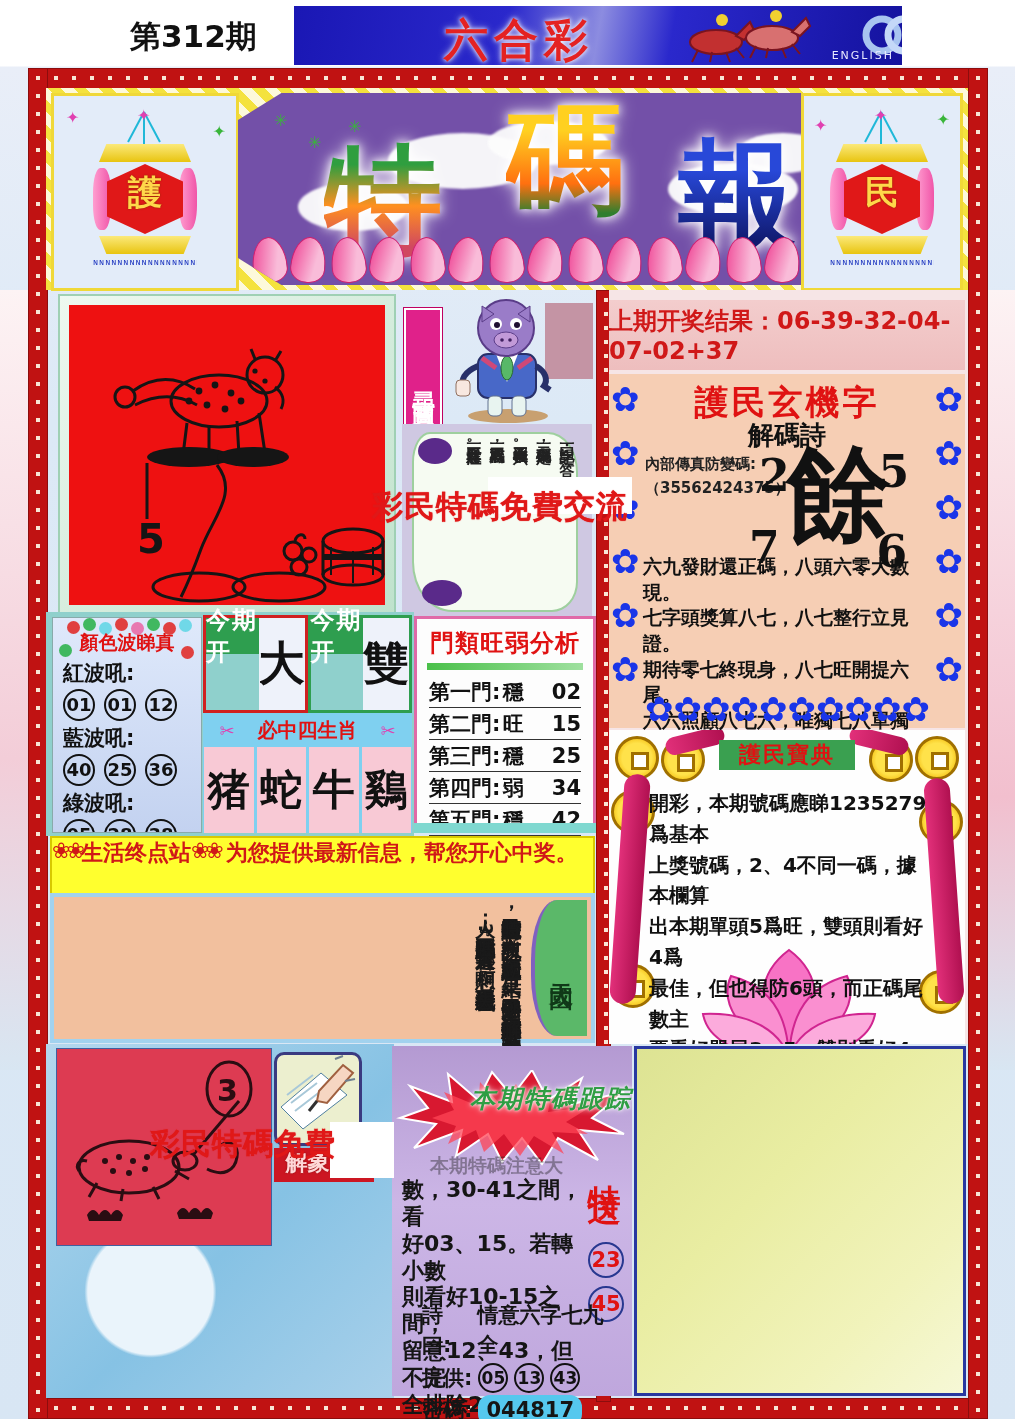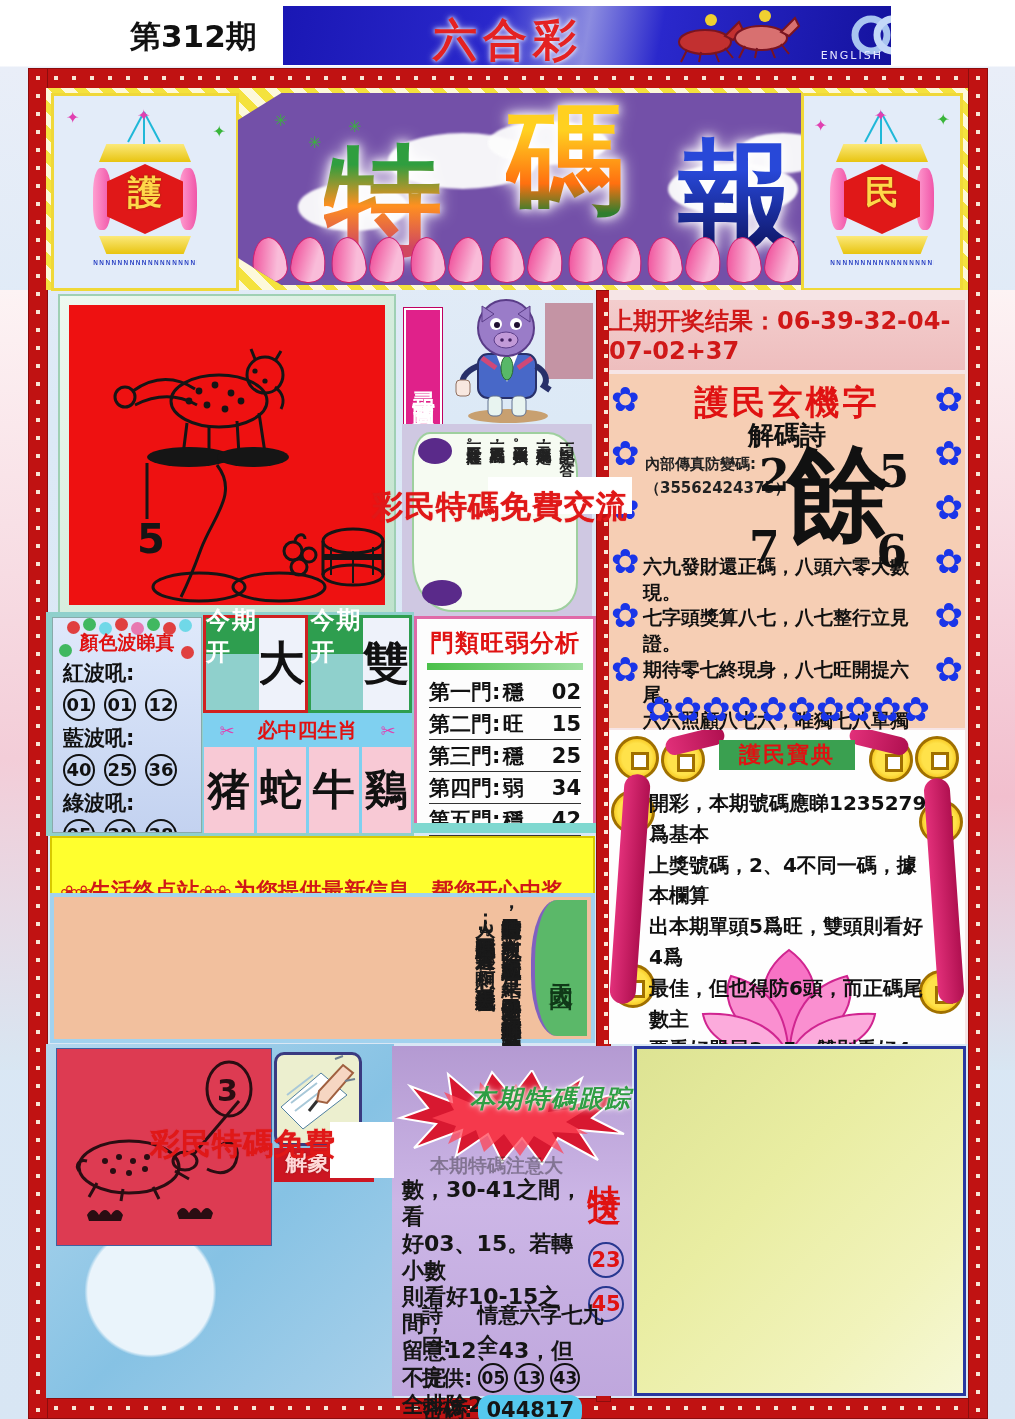--- a/index.html
+++ b/index.html
@@ -15,21 +15,21 @@
      background-image:radial-gradient(circle 4px at 9px 9px,#f8e6d5 55%,rgba(0,0,0,0) 62%),
                       radial-gradient(circle 2px at 9px 9px,#c01212 70%,rgba(0,0,0,0) 75%);
      background-size:18px 18px;}
   .chain.top{left:28px;top:68px;width:958px;height:19px;}
   .chain.bottom{left:28px;top:1398px;width:958px;height:19px;}
   .chain.left{left:28px;top:68px;width:18px;height:1349px;}
   .chain.right{left:968px;top:68px;width:18px;height:1349px;}
   .chain.mid{left:596px;top:290px;width:13px;height:1110px;background-size:13px 14px;}
   
   .issue{left:130px;top:16px;font-size:31px;font-weight:bold;color:#111;}
-  .brand-banner{left:283px;top:6px;width:608px;height:59px;
+  .brand-banner{left:294px;top:6px;width:608px;height:59px;
      background:linear-gradient(100deg,#1a17b4 0%,#2a28cc 35%,#8c8ce0 50%,#2a28cc 62%,#14129e 100%);
      overflow:hidden;}
   .brand{left:150px;top:5px;font-size:44px;font-weight:bold;color:#e42222;letter-spacing:6px;
      text-shadow:0 0 4px #fff,0 0 8px #ffffffaa;position:absolute;}
   .english{right:8px;bottom:3px;position:absolute;font-size:11px;color:#e9e9ff;letter-spacing:2px;}
   
   .masthead{left:46px;top:88px;width:922px;height:202px;
      background:repeating-linear-gradient(45deg,#f4e23e 0 9px,#fdf9da 9px 18px);}
   .lantern-panel{position:absolute;top:5px;height:192px;background:#e3ecf9;border:3px solid #f0d838;}
   .lantern-panel.lp-left{left:5px;width:182px;}
@@ -134,21 +134,21 @@
   .coin{position:absolute;width:44px;height:44px;border-radius:50%;background:radial-gradient(circle,#ffe24a 55%,#f0b400 90%);
      border:3px solid #a07000;box-sizing:border-box;}
   .coin::after{content:"";position:absolute;left:13px;top:13px;width:12px;height:12px;border:3px solid #a07000;background:#fff;}
   .ribbon{position:absolute;width:26px;background:linear-gradient(90deg,#e2307a,#b01050);border-radius:40px;}
   .treas-banner{position:absolute;left:110px;top:10px;width:136px;height:30px;background:#3aa050;
      display:flex;align-items:center;justify-content:center;font-size:22px;font-weight:bold;color:#e01212;letter-spacing:2px;}
   .treas-text{position:absolute;left:40px;top:58px;width:282px;font-size:20px;font-weight:bold;color:#111;line-height:1.54;z-index:2;}
   .lotus{position:absolute;left:70px;bottom:-18px;z-index:1;}
   
   .life-banner{left:50px;top:836px;width:545px;height:72px;background:#ffff2e;border:2px solid #d8c800;box-sizing:border-box;
-     display:flex;align-items:flex-end;padding-left:8px;font-size:22px;font-weight:bold;color:#d01818;}
+     display:flex;align-items:flex-start;font-size:22px;font-weight:bold;color:#d01818;}
   .flower-r{color:#d01818;}
   .flower-r::before{content:"❀❀";letter-spacing:-4px;}
   .story{left:50px;top:893px;width:545px;height:150px;border:4px solid #a2d2ee;background:#f2c09e;box-sizing:border-box;}
   .story-green{position:absolute;right:4px;top:3px;bottom:3px;width:52px;background:#5bb869;
      border-left:4px solid #8060c0;border-radius:26px 0 0 26px/60px 0 0 60px;
      display:flex;align-items:center;justify-content:center;}
   .story-title{writing-mode:vertical-rl;font-size:24px;font-weight:bold;color:#103818;letter-spacing:4px;}
   .story-text{position:absolute;right:66px;top:6px;height:132px;writing-mode:vertical-rl;
      font-size:20px;font-weight:bold;color:#1a1a1a;line-height:1.3;}
   

